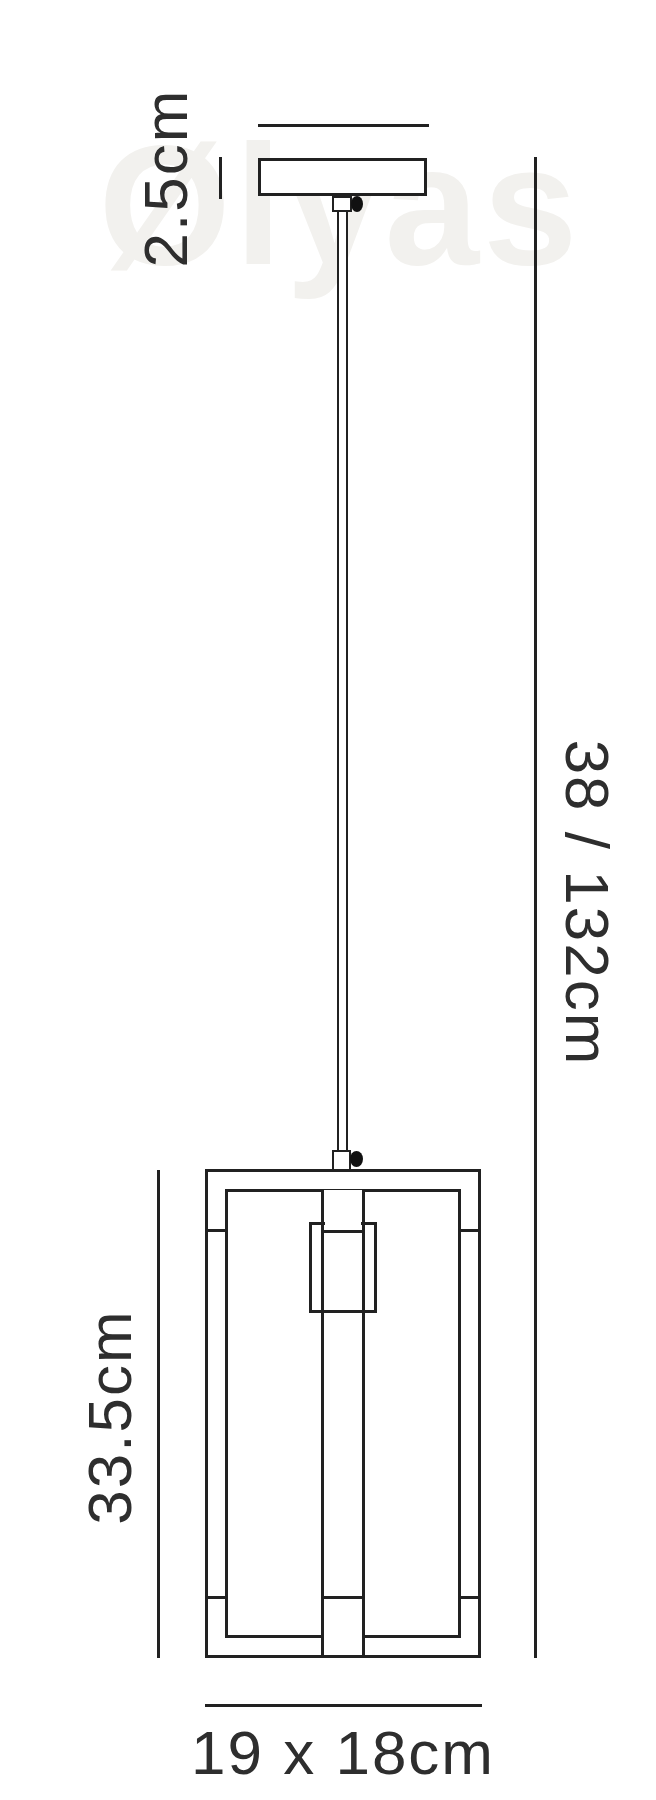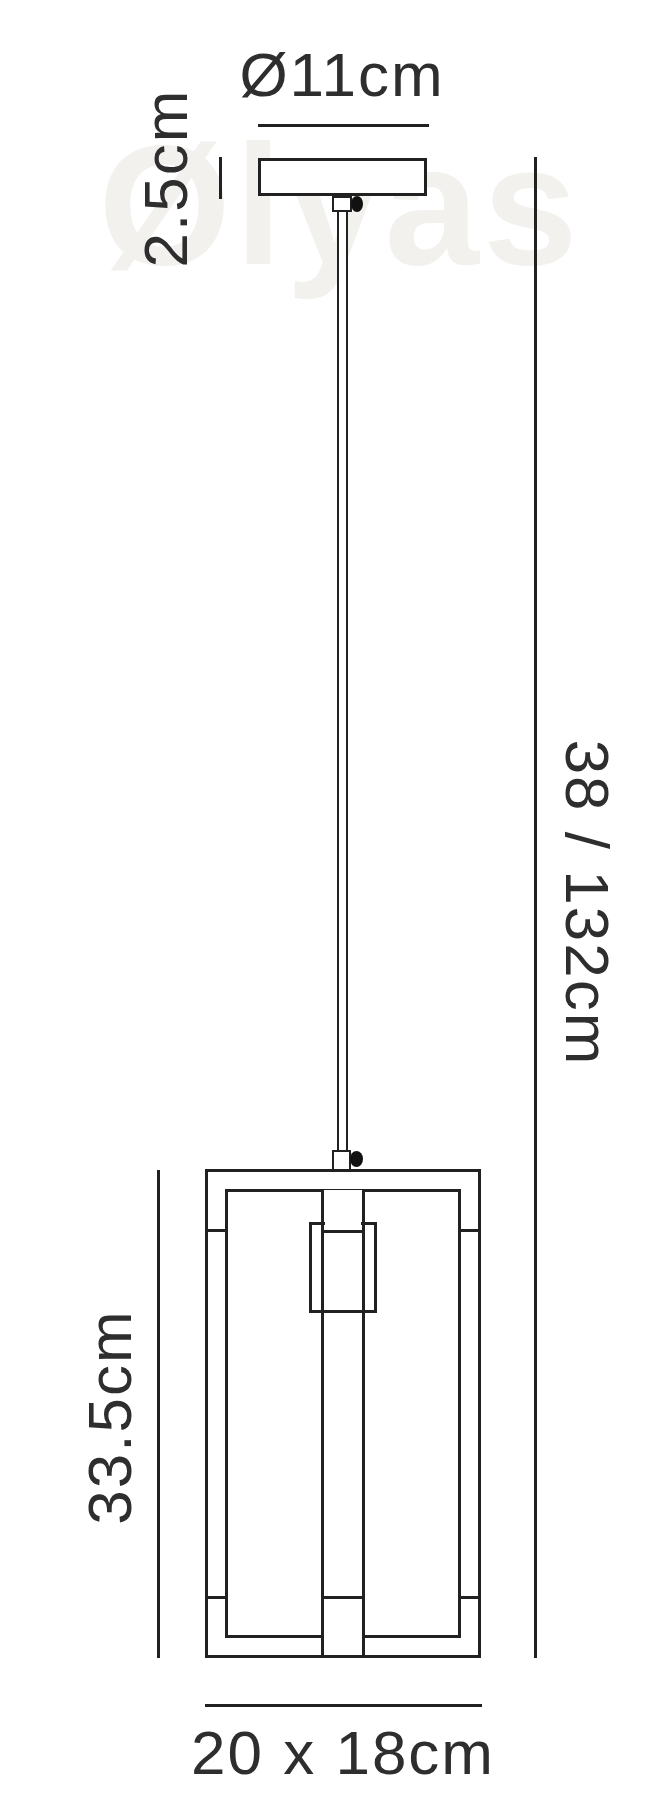--- a/index.html
+++ b/index.html
@@ -62,19 +62,18 @@
   <div class="knob fg" style="left:351px;top:196px;width:12px;height:16px;"></div>
   <div class="box fg whitebox" style="left:332px;top:1150px;width:19px;height:21px;border-width:2.5px;"></div>
   <div class="knob fg" style="left:350px;top:1151px;width:13px;height:16px;"></div>
 
   <div class="line fg" style="left:258px;top:124px;width:171px;height:3px;"></div>
   <div class="line fg" style="left:219px;top:157px;width:2.5px;height:42px;"></div>
   <div class="line fg" style="left:534px;top:157px;width:2.5px;height:1501px;"></div>
   <div class="line fg" style="left:157px;top:1170px;width:2.5px;height:488px;"></div>
   <div class="line fg" style="left:205px;top:1704px;width:277px;height:3px;"></div>
 
-  <div class="label center fg" style="left:342px;top:75px;">Ø11cm</div>
   <div class="label rot-ccw fg" style="left:166px;top:178px;">2.5cm</div>
   <div class="label rot-cw fg" style="left:587px;top:903px;">38 / 132cm</div>
   <div class="label rot-ccw fg" style="left:110px;top:1417px;">33.5cm</div>
-  <div class="label center fg" style="left:343px;top:1753px;">20 x 18cm</div>
+  <div class="label center fg" style="left:343px;top:1753px;">19 x 18cm</div>
 
 </div>
 
 </body></html>

